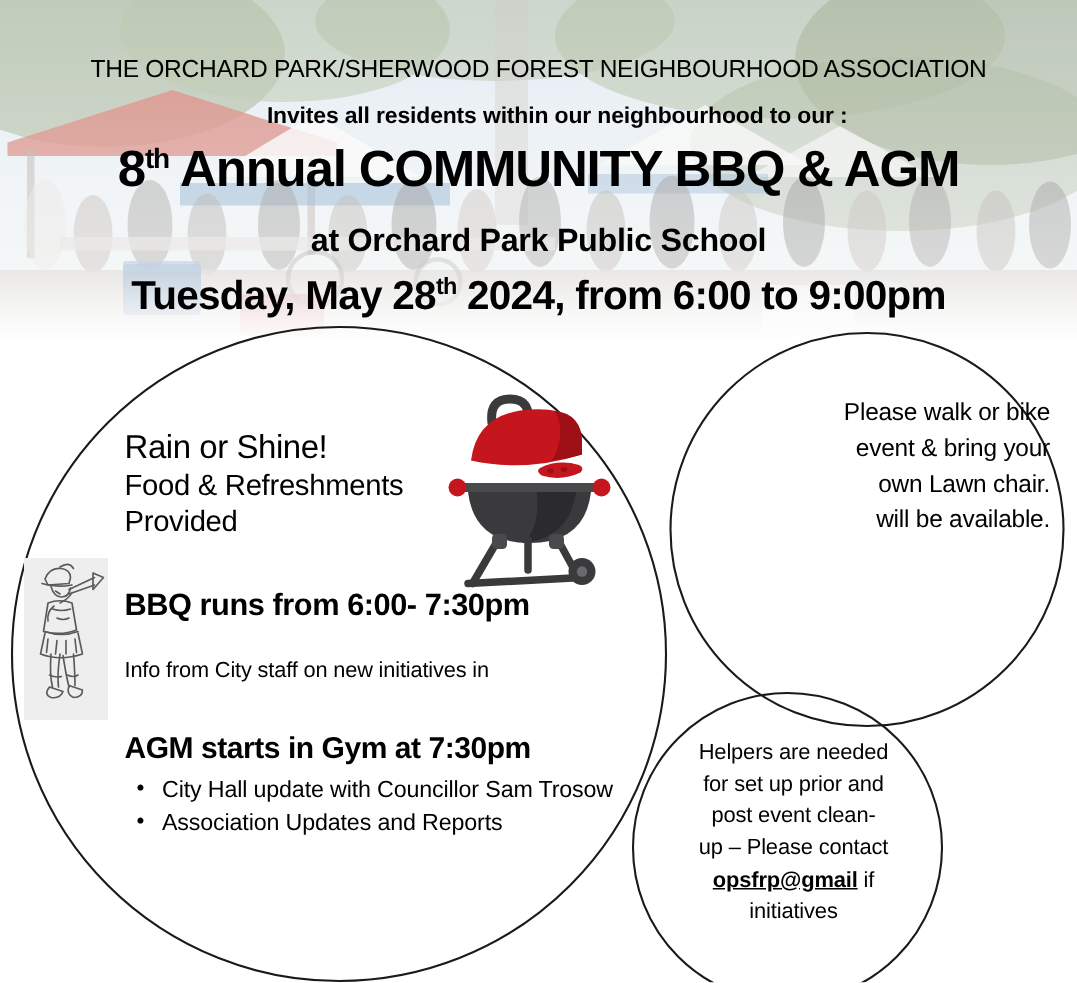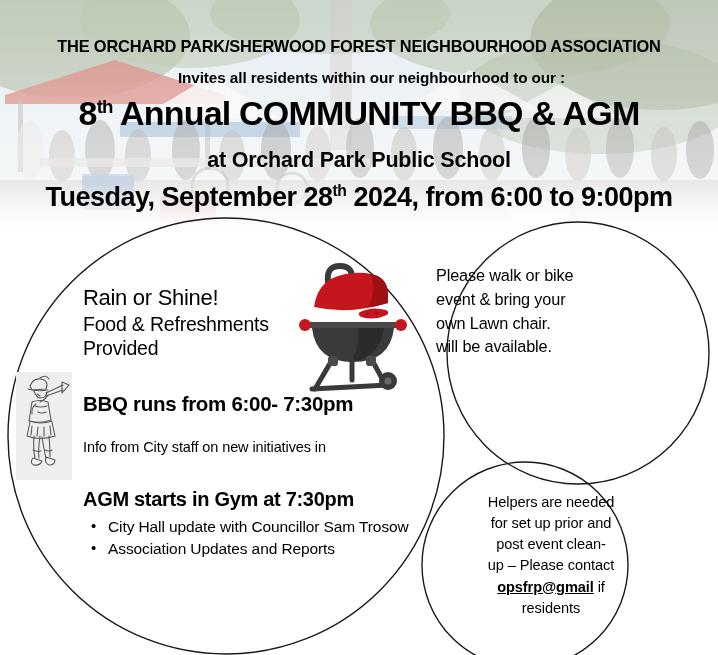--- a/index.html
+++ b/index.html
@@ -49,21 +49,21 @@
   #header-text {
     position: absolute;
     inset: 0;
     text-align: center;
   }
   .hdr-assoc {
     position: absolute;
     left: 0; right: 0;
     top: 37px;
     font-size: 16.4px;
-    font-weight: bold;
+    font-weight: normal;
     letter-spacing: -0.2px;
     white-space: nowrap;
   }
   .hdr-invite {
     position: absolute;
     left: 0; right: 0;
     top: 69px;
     font-size: 15.3px;
     font-weight: bold;
     letter-spacing: -0.1px;
@@ -184,35 +184,35 @@
     top: 372px;
     width: 56px;
     height: 108px;
     background: #eeeeee;
     overflow: hidden;
   }
 
   
   #tr-content {
     position: absolute;
-    left: 436px;
+    left: 458px;
     top: 264px;
     width: 242px;
-    text-align: left;
+    text-align: right;
     font-size: 16.3px;
     line-height: 1.46;
     letter-spacing: -0.15px;
   }
   #tr-content p { margin: 0; }
   #tr-content p.gap { margin-top: 22px; }
 
   
   #br-content {
     position: absolute;
-    left: 458px;
+    left: 436px;
     top: 492px;
     width: 186px;
     text-align: center;
     font-size: 14.6px;
     line-height: 1.45;
     letter-spacing: -0.1px;
   }
   #br-content p { margin: 0; }
   .email-link {
     font-weight: bold;
@@ -297,21 +297,21 @@
       <ellipse cx="590" cy="196" rx="16" ry="9" fill="#cfd5da" opacity="0.7"></ellipse>
     </svg>
 
     <div id="header-wash"></div>
 
     <div id="header-text">
       <div class="hdr-assoc">THE ORCHARD PARK/SHERWOOD FOREST NEIGHBOURHOOD ASSOCIATION</div>
       <div class="hdr-invite">Invites all residents within our neighbourhood to our :</div>
       <div class="hdr-title"><span>8</span><sup>th</sup><span> Annual COMMUNITY BBQ &amp; AGM</span></div>
       <div class="hdr-place">at Orchard Park Public School</div>
-      <div class="hdr-date"><span>Tuesday, September 28</span><sup>th</sup><span> 2024, from 6:00 to 9:00pm</span></div>
+      <div class="hdr-date"><span>Tuesday, May 28</span><sup>th</sup><span> 2024, from 6:00 to 9:00pm</span></div>
     </div>
   </div>
 
   <svg id="circles-svg" viewBox="0 0 718 655" xmlns="http://www.w3.org/2000/svg">
     <circle cx="226" cy="436" r="218" fill="none" stroke="#1A1A1A" stroke-width="1.4"></circle>
     <circle cx="578" cy="353" r="131" fill="none" stroke="#1A1A1A" stroke-width="1.4"></circle>
     <circle cx="525" cy="565" r="103" fill="none" stroke="#1A1A1A" stroke-width="1.4"></circle>
   </svg>
 
   <div id="trumpeter">
@@ -414,16 +414,16 @@
     <p>own Lawn chair.</p>
     <p>will be available.</p>
   </div>
 
   <div id="br-content">
     <p>Helpers are needed</p>
     <p>for set up prior and</p>
     <p>post  event clean-</p>
     <p>up – Please contact</p>
     <p><span class="email-link">opsfrp@gmail</span><span> if</span></p>
-    <p>residents</p>
+    <p>initiatives</p>
   </div>
 
 </div>
 
 </body></html>

